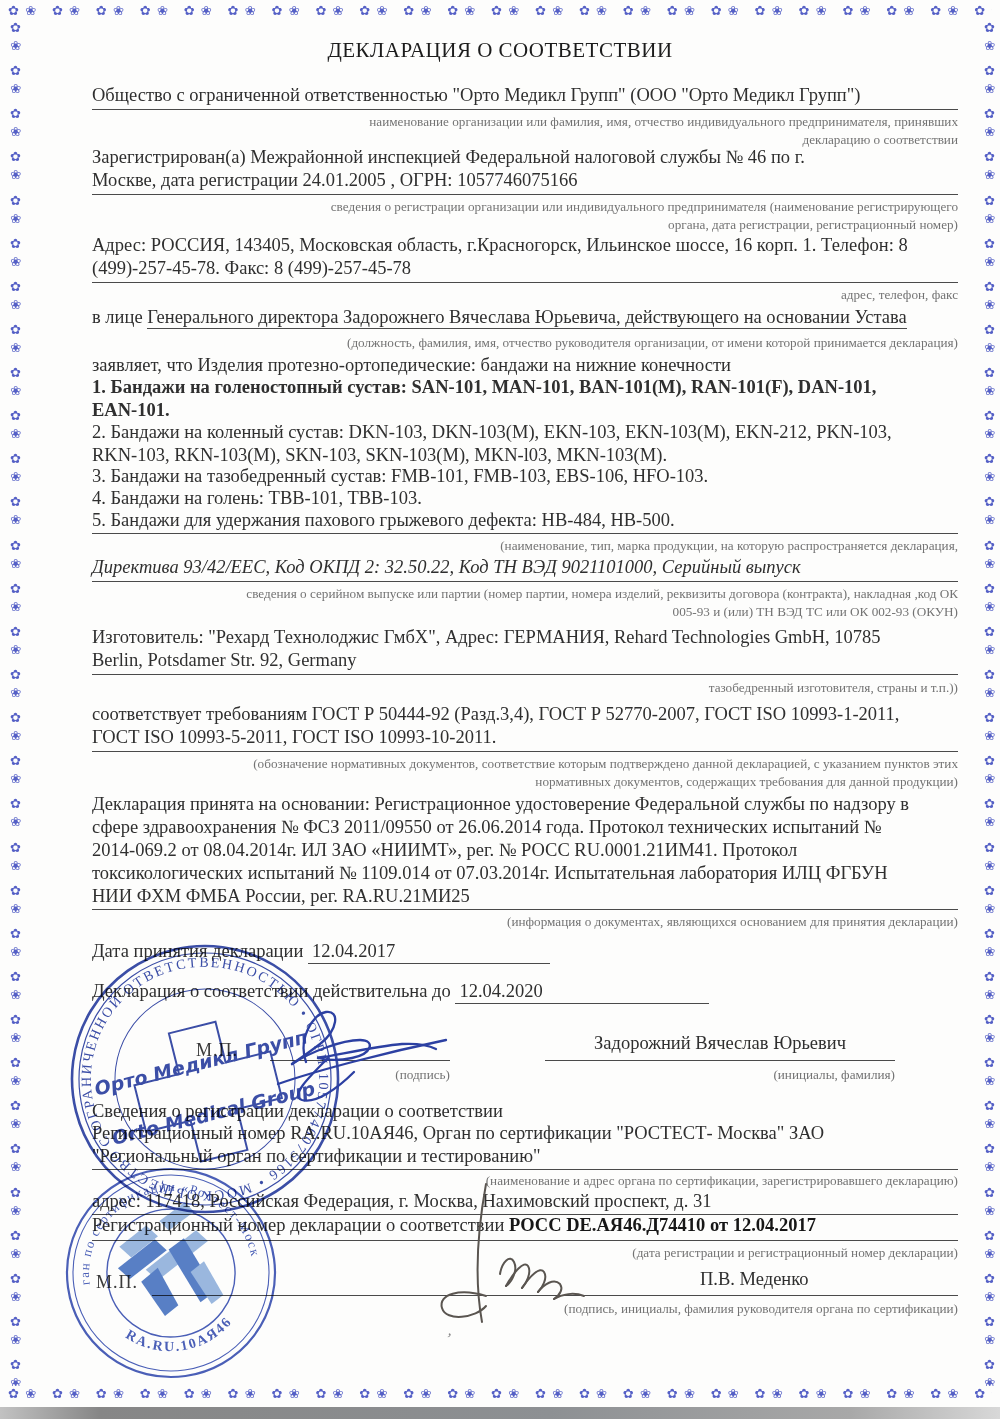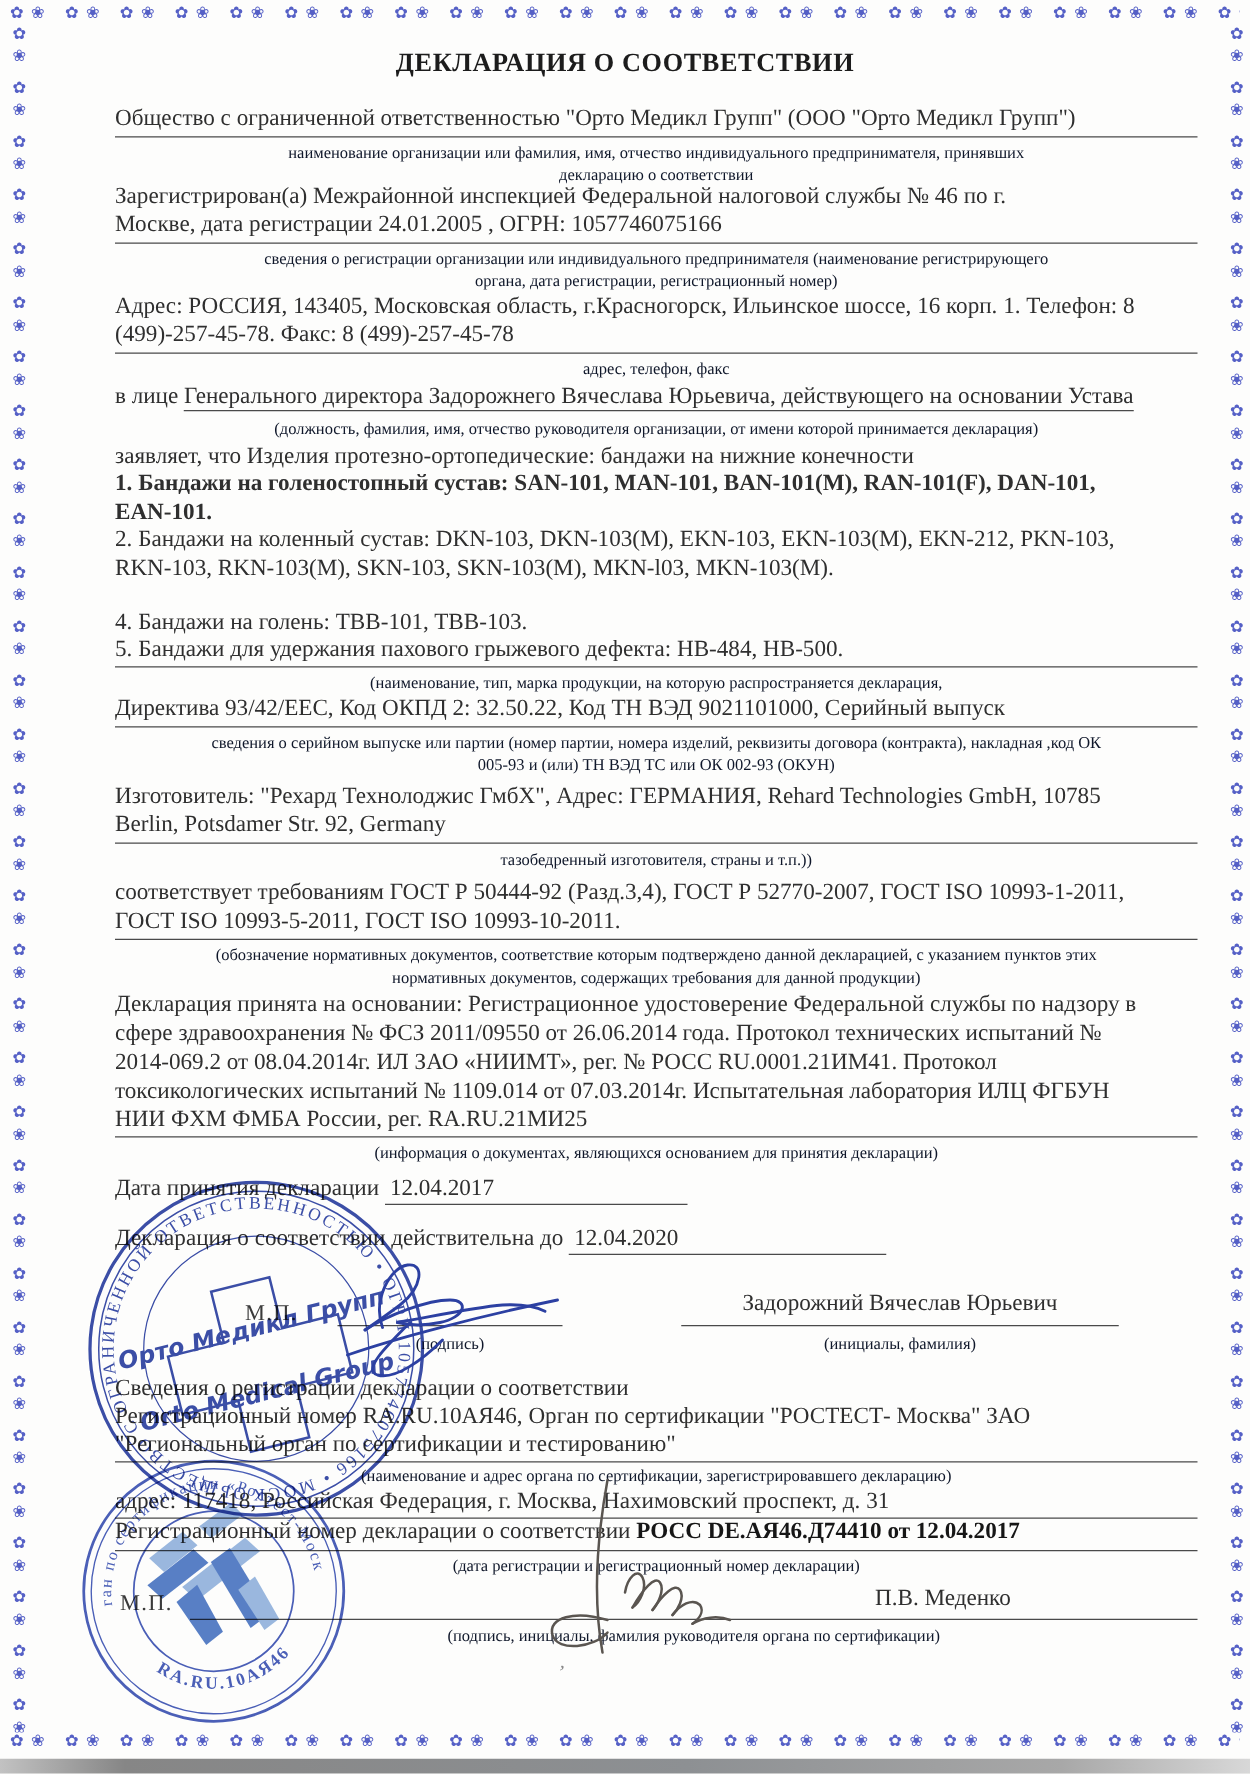--- a/index.html
+++ b/index.html
@@ -3,23 +3,23 @@
 <meta charset="utf-8">
 <style>
   html,body{margin:0;padding:0;background:#e8e8e8;}
   .page{
     position:relative;width:1000px;height:1419px;background:#fdfdfc;
     font-family:"Liberation Serif","DejaVu Serif",serif;color:#2f2f2f;
     overflow:hidden;margin:0 auto;
   }
   .abs{position:absolute;}
   .t{font-size:18.5px;line-height:23px;white-space:pre-line;}
-  .s{font-size:13.2px;line-height:18px;text-align:center;color:#0f172a;white-space:pre-line;}
+  .s{font-size:13.2px;line-height:18px;text-align:right;color:#737373;white-space:pre-line;}
   .u{border-bottom:1.2px solid #4a4a4a;}
-  .title{font-size:21px;font-weight:bold;letter-spacing:.5px;color:#1c1c1c;text-align:center;width:100%;}
+  .title{font-size:21px;font-weight:normal;letter-spacing:.5px;color:#1c1c1c;text-align:center;width:100%;}
   .ornament-h{
     color:#5560c6;font-size:13px;letter-spacing:6px;white-space:nowrap;overflow:hidden;
     font-family:"DejaVu Sans",sans-serif;height:20px;
   }
   .ornament-v{
     color:#5560c6;font-size:13px;letter-spacing:3px;white-space:nowrap;overflow:hidden;
     font-family:"DejaVu Sans",sans-serif;writing-mode:vertical-rl;width:20px;
   }
   .stamp{mix-blend-mode:multiply;opacity:.93;}
   .scan-strip{
@@ -53,24 +53,25 @@
 (499)-257-45-78. Факс: 8 (499)-257-45-78</div>
   <div class="abs t" style="left:92px;top:306px;width:866px;"><span>в лице </span><span class="u" style="padding-bottom:1px;">Генерального директора Задорожнего Вячеслава Юрьевича, действующего на основании Устава</span></div>
   <div class="abs s" style="left:92px;top:286px;width:866px;">адрес, телефон, факс</div>
   <div class="abs s" style="left:92px;top:334px;width:866px;">(должность, фамилия, имя, отчество руководителя организации, от имени которой принимается декларация)</div>
 
   <div class="abs t" style="left:92px;top:354px;width:866px;">заявляет, что Изделия протезно-ортопедические: бандажи на нижние конечности</div>
   <div class="abs t" style="left:92px;top:376px;width:880px;font-weight:bold;">1. Бандажи на голеностопный сустав: SAN-101, MAN-101, BAN-101(M), RAN-101(F), DAN-101,
 EAN-101.</div>
   <div class="abs t" style="left:92px;top:421px;width:880px;">2. Бандажи на коленный сустав: DKN-103, DKN-103(M), EKN-103, EKN-103(M), EKN-212, PKN-103,
 RKN-103, RKN-103(M), SKN-103, SKN-103(M), MKN-l03, MKN-103(M).</div>
+  <div class="abs t" style="left:92px;top:465px;width:880px;">3. Бандажи на тазобедренный сустав: FMB-101, FMB-103, EBS-106, HFO-103.</div>
   <div class="abs t" style="left:92px;top:487px;width:880px;">4. Бандажи на голень: TBB-101, TBB-103.</div>
   <div class="abs t u" style="left:92px;top:509px;width:866px;height:24px;">5. Бандажи для удержания пахового грыжевого дефекта: НВ-484, НВ-500.</div>
   <div class="abs s" style="left:92px;top:537px;width:866px;">(наименование, тип, марка продукции, на которую распространяется декларация,</div>
-  <div class="abs t u" style="left:92px;top:556px;width:866px;height:25px;">Директива 93/42/ЕЕС, Код ОКПД 2:  32.50.22, Код ТН ВЭД 9021101000, Серийный выпуск</div>
+  <div class="abs t u" style="left:92px;top:556px;width:866px;height:25px;font-style:italic;">Директива 93/42/ЕЕС, Код ОКПД 2:  32.50.22, Код ТН ВЭД 9021101000, Серийный выпуск</div>
   <div class="abs s" style="left:92px;top:585px;width:866px;">сведения о серийном выпуске или партии (номер партии, номера изделий, реквизиты договора (контракта), накладная ,код ОК
 005-93 и (или) ТН ВЭД ТС или ОК 002-93 (ОКУН)</div>
 
   <div class="abs t u" style="left:92px;top:626px;width:866px;height:48px;">Изготовитель: "Рехард Технолоджис ГмбХ", Адрес: ГЕРМАНИЯ, Rehard Technologies GmbH, 10785
 Berlin, Potsdamer Str. 92, Germany</div>
   <div class="abs s" style="left:92px;top:679px;width:866px;">тазобедренный изготовителя, страны и т.п.))</div>
 
   <div class="abs t u" style="left:92px;top:703px;width:866px;height:48px;">соответствует требованиям ГОСТ Р 50444-92 (Разд.3,4), ГОСТ Р 52770-2007,  ГОСТ  ISO 10993-1-2011,
 ГОСТ ISO 10993-5-2011, ГОСТ  ISO 10993-10-2011.</div>
   <div class="abs s" style="left:92px;top:755px;width:866px;">(обозначение нормативных документов, соответствие которым подтверждено данной декларацией, с указанием пунктов этих

